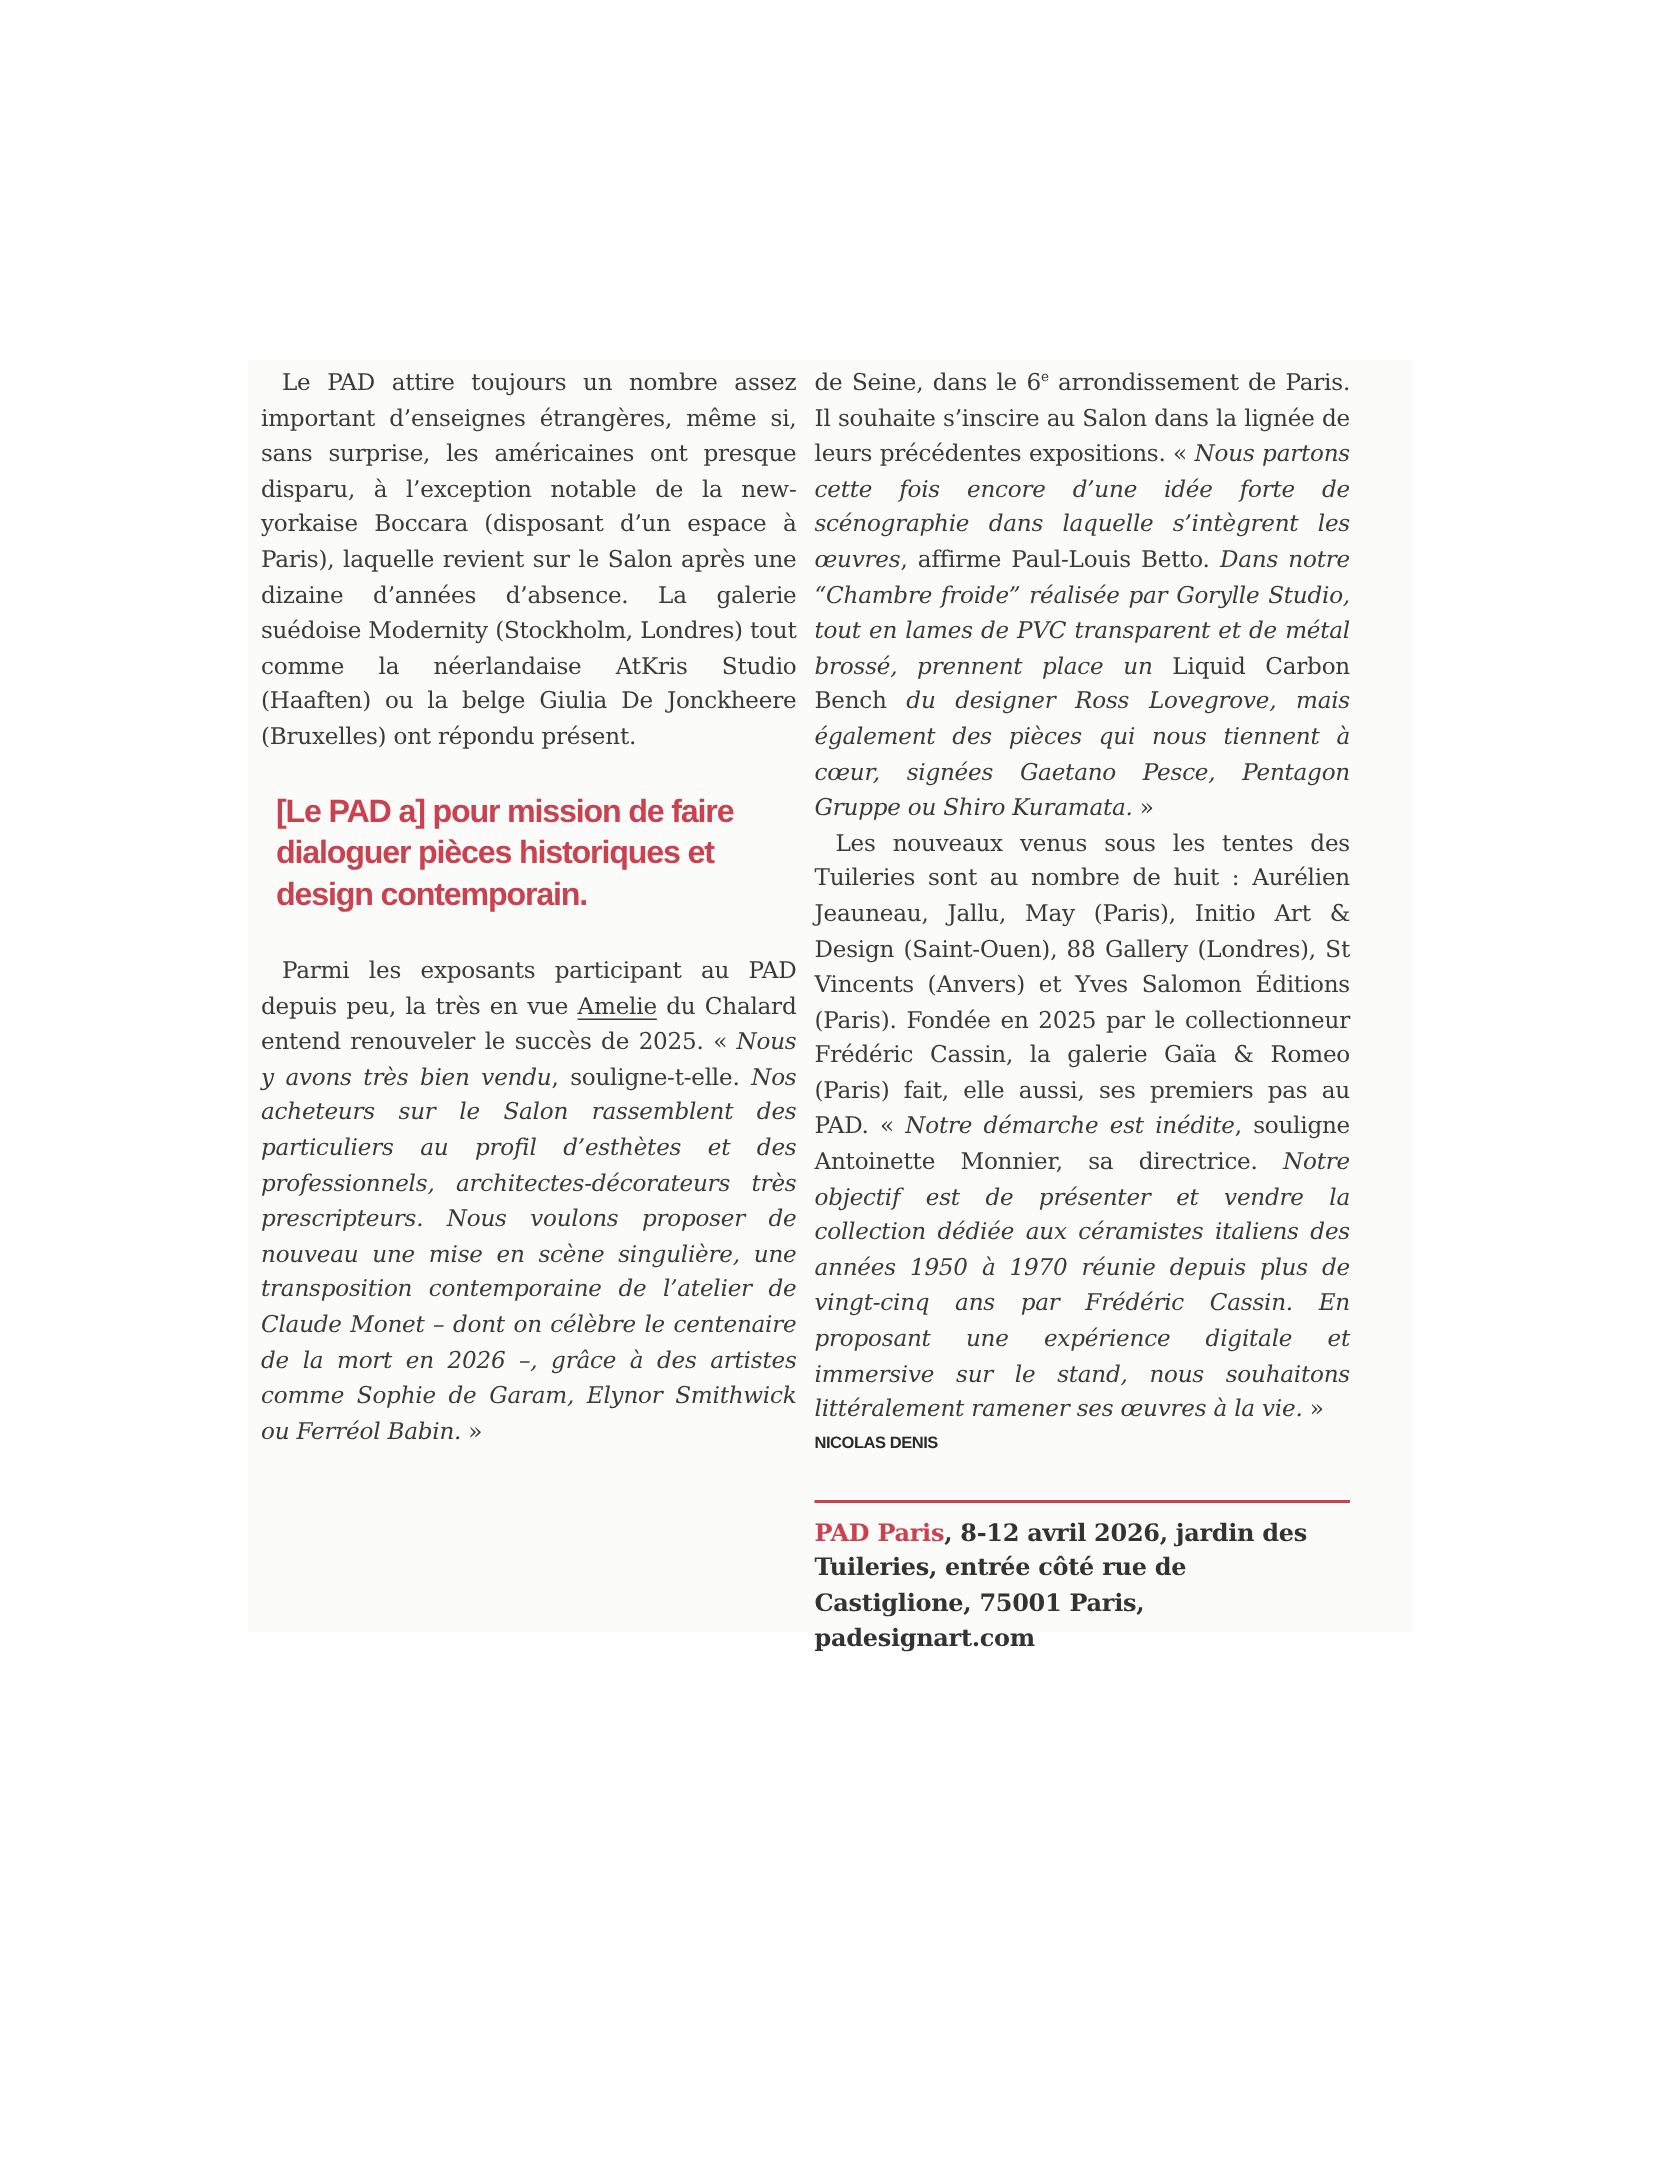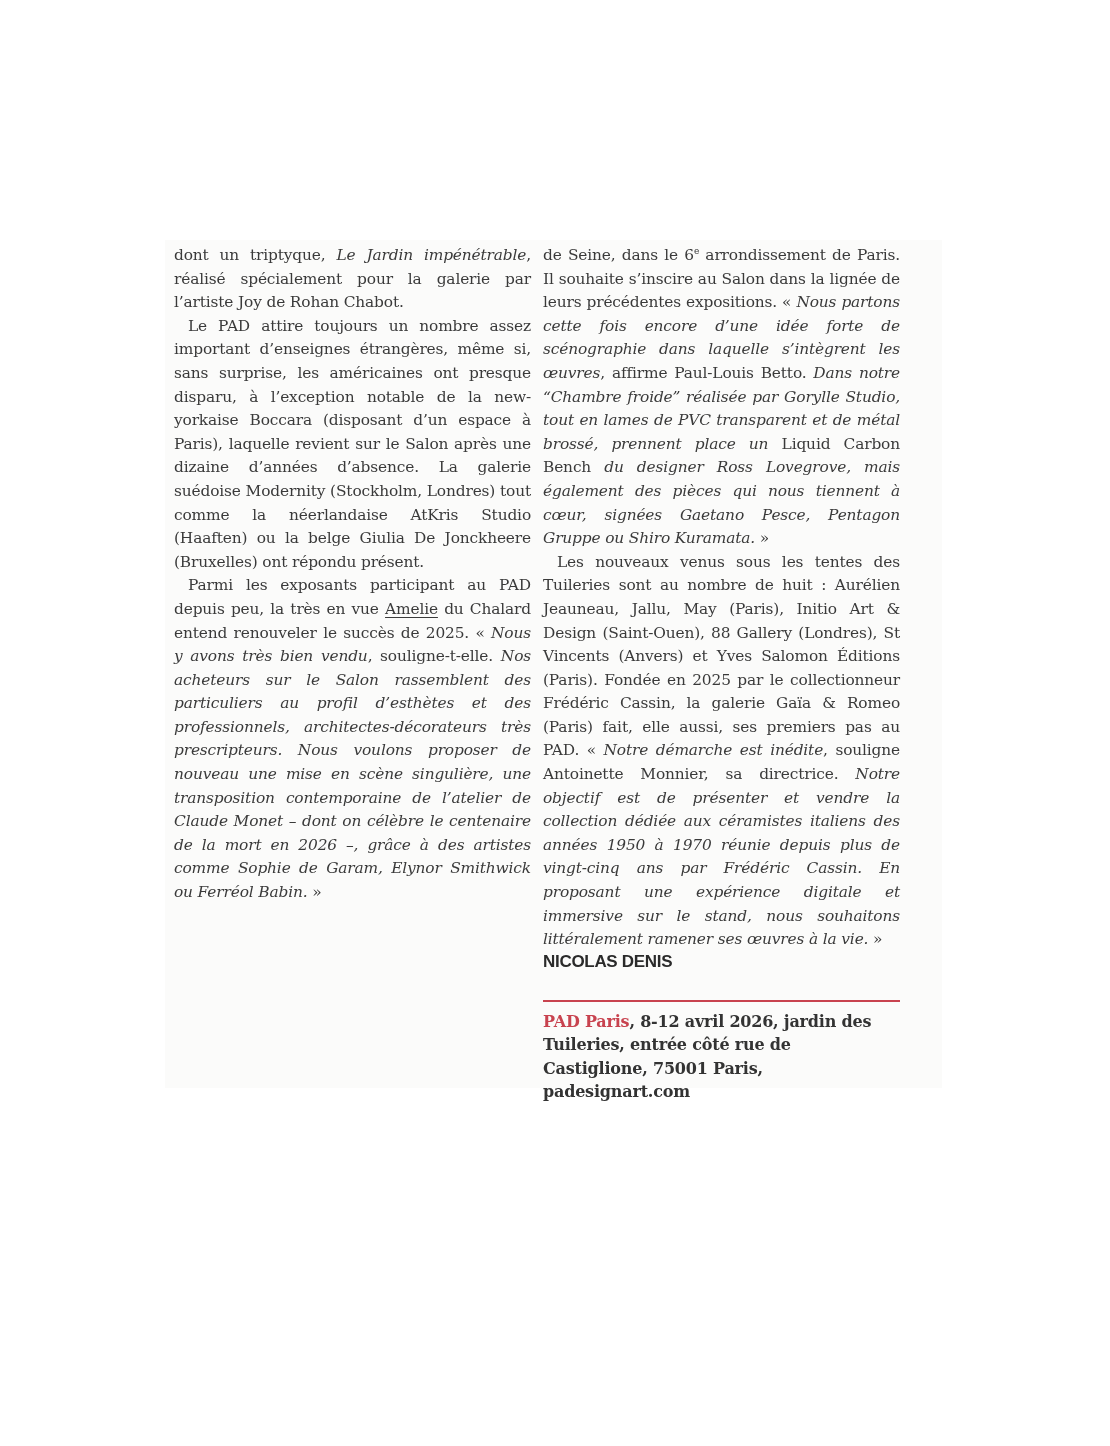--- a/index.html
+++ b/index.html
@@ -21,44 +21,42 @@
   .col em { font-style: italic; }
   .u { text-decoration: underline; text-underline-offset: 3px; }
   .pullquote {
     margin: 24px 0 26px 10px;
     font-family: "Liberation Sans", "DejaVu Sans", sans-serif;
     font-weight: bold; font-size: 21.5px; line-height: 27.5px;
     color: #c8434f; text-align: left; letter-spacing: -0.8px;
   }
   .byline {
     font-family: "Liberation Sans", "DejaVu Sans", sans-serif;
-    font-weight: bold; font-size: 17px; line-height: 20px;
+    font-weight: bold; font-size: 11px; line-height: 20px;
     color: #2a2a2a; letter-spacing: -0.3px; text-align: left;
   }
   .info-rule {
     margin-top: 28px; height: 0; border-top: 2px solid #c8434f; width: 357px;
   }
   .info {
     margin-top: 8px; font-weight: bold; font-size: 16px; line-height: 23.5px;
     color: #333; text-align: left; letter-spacing: -0.2px;
   }
   .info .brand { color: #c8434f; }
   sup { font-size: 9px; vertical-align: 6px; line-height: 0; }
 </style>
 </head>
 <body>
 
 <div class="scan">
 
   <div class="col col-left">
-    <p>
-      <span>dont un triptyque, </span><em>Le Jardin impénétrable</em><span>, réalisé spécialement pour la galerie par l’artiste Joy de Rohan Chabot.</span>
-    </p>
     <p class="ind">Le PAD attire toujours un nombre assez important d’enseignes étrangères, même si, sans surprise, les américaines ont presque disparu, à l’exception notable de la new-yorkaise Boccara (disposant d’un espace à Paris), laquelle revient sur le Salon après une dizaine d’années d’absence. La galerie suédoise Modernity (Stockholm, Londres) tout comme la néerlandaise AtKris Studio (Haaften) ou la belge Giulia De Jonckheere (Bruxelles) ont répondu présent.</p>
 
+    <div class="pullquote">[Le PAD a] pour mission de faire dialoguer pièces historiques et design contemporain.</div>
 
     <p class="ind">
       <span>Parmi les exposants participant au PAD depuis peu, la très en vue </span><span class="u">Amelie</span><span> du Chalard entend renouveler le succès de 2025. « </span><em>Nous y avons très bien vendu</em><span>, souligne-t-elle. </span><em>Nos acheteurs sur le Salon rassemblent des particuliers au profil d’esthètes et des professionnels, architectes-décorateurs très prescripteurs. Nous voulons proposer de nouveau une mise en scène singulière, une transposition contemporaine de l’atelier de Claude Monet – dont on célèbre le centenaire de la mort en 2026 –, grâce à des artistes comme Sophie de Garam, Elynor Smithwick ou Ferréol Babin.</em><span> »</span>
     </p>
   </div>
 
   <div class="col col-right">
     <p>
       <span>de Seine, dans le 6</span><sup>e</sup><span> arrondissement de Paris. Il souhaite s’inscire au Salon dans la lignée de leurs précédentes expositions. « </span><em>Nous partons cette fois encore d’une idée forte de scénographie dans laquelle s’intègrent les œuvres</em><span>, affirme Paul-Louis Betto. </span><em>Dans notre “Chambre froide” réalisée par Gorylle Studio, tout en lames de PVC transparent et de métal brossé, prennent place un</em><span> Liquid Carbon Bench </span><em>du designer Ross Lovegrove, mais également des pièces qui nous tiennent à cœur, signées Gaetano Pesce, Pentagon Gruppe ou Shiro Kuramata.</em><span> »</span>
     </p>

